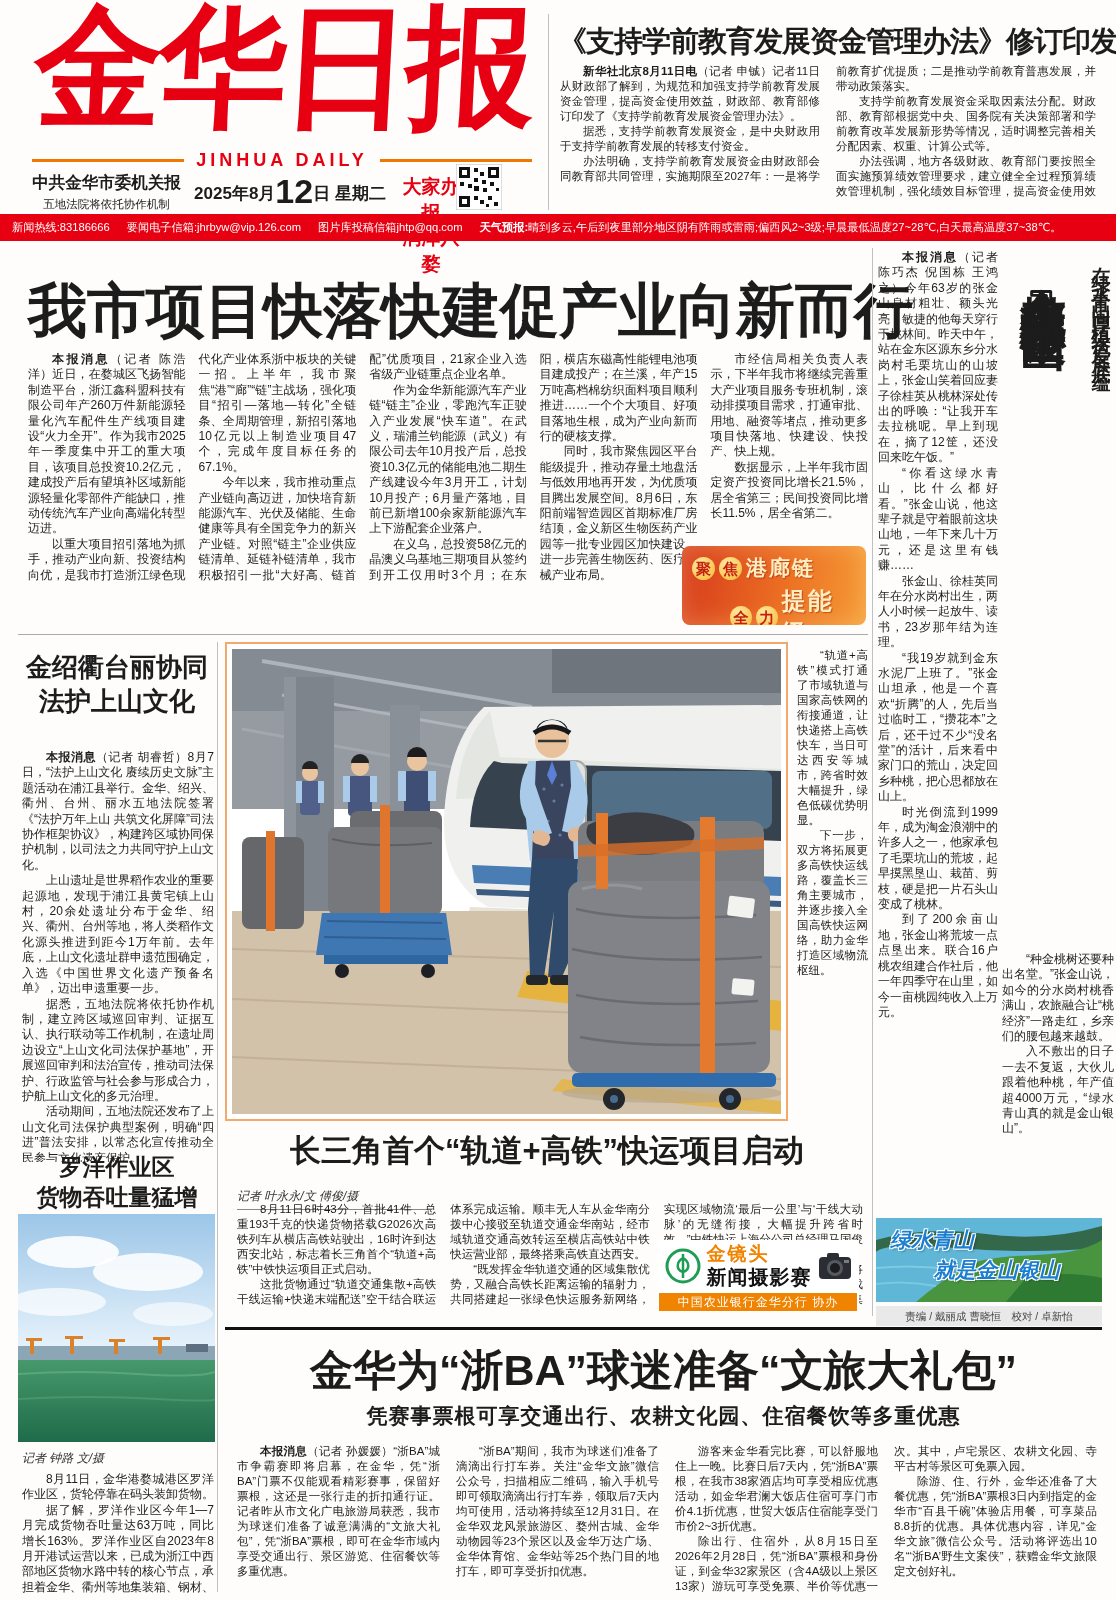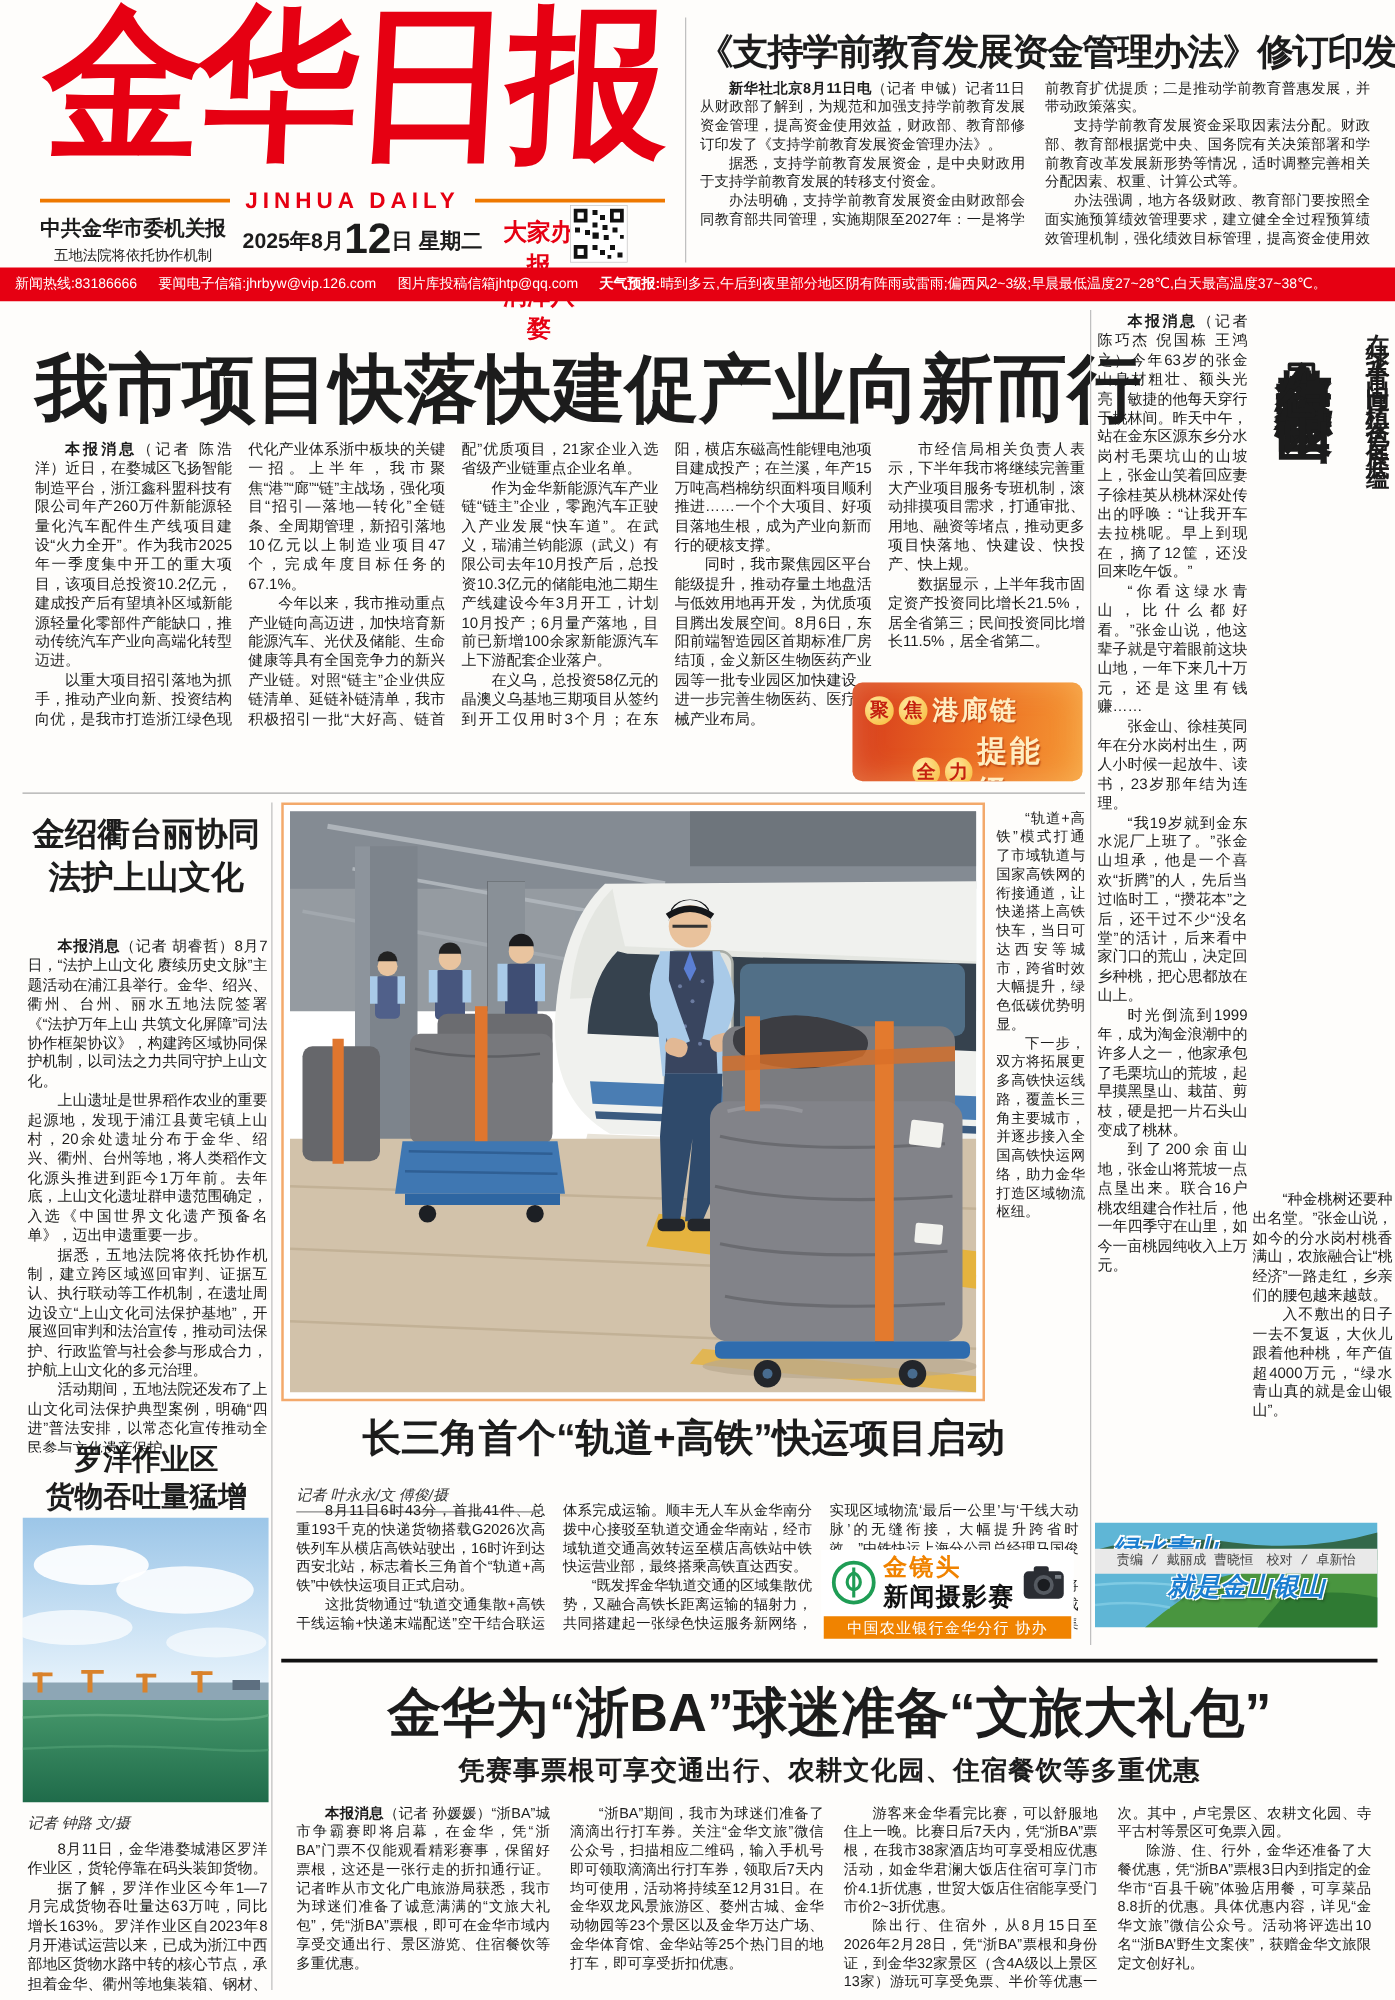--- a/index.html
+++ b/index.html
@@ -402,21 +402,21 @@
       <rect width="226" height="84" fill="#5fb6d6"></rect>
       <path d="M0,22 Q50,8 110,16 T226,8 L226,30 Q150,36 80,30 T0,34 Z" fill="#33684a"></path>
       <path d="M100,44 C140,32 190,44 226,22 L226,84 L40,84 Q70,58 100,44 Z" fill="#49953f"></path>
       <path d="M150,60 Q190,52 226,60 L226,84 L130,84 Z" fill="#2f7a33"></path>
       <path d="M0,50 Q40,46 80,52" stroke="#8ed4ea" stroke-width="2" fill="none" opacity="0.7"></path>
       <path d="M0,66 Q30,62 60,68" stroke="#8ed4ea" stroke-width="2" fill="none" opacity="0.6"></path>
     </svg>
     <div class="gtext" style="left:14px;top:10px;font-size:21px;">绿水青山</div>
     <div class="gtext" style="left:58px;top:40px;font-size:21px;">就是金山银山</div>
   </div>
-  <div class="abs credits" style="left:876px;top:1239px;width:226px;height:20px;font-family:Liberation Mono, monospace;">责编 / 戴丽成 曹晓恒　校对 / 卓新怡</div>
+  <div class="abs credits" style="left:876px;top:1306px;width:226px;height:20px;">责编 / 戴丽成 曹晓恒　校对 / 卓新怡</div>
 
   <div class="abs blackrule" style="left:225px;top:1327px;width:877px;height:3px;"></div>
   <div class="abs bhead" style="left:225px;top:1342px;width:877px;">金华为“浙BA”球迷准备“文旅大礼包”</div>
   <div class="abs bsub" style="left:225px;top:1402px;width:877px;">凭赛事票根可享交通出行、农耕文化园、住宿餐饮等多重优惠</div>
   <div class="abs body11 jtext cols4" style="left:237px;top:1444px;width:860px;height:152px;">
     <p class="p"><span class="lead">本报消息</span><span>（记者 孙媛媛）“浙BA”城市争霸赛即将启幕，在金华，凭“浙BA”门票不仅能观看精彩赛事，保留好票根，这还是一张行走的折扣通行证。记者昨从市文化广电旅游局获悉，我市为球迷们准备了诚意满满的“文旅大礼包”，凭“浙BA”票根，即可在金华市域内享受交通出行、景区游览、住宿餐饮等多重优惠。</span></p>
     <p class="p">“浙BA”期间，我市为球迷们准备了滴滴出行打车券。关注“金华文旅”微信公众号，扫描相应二维码，输入手机号即可领取滴滴出行打车券，领取后7天内均可使用，活动将持续至12月31日。在金华双龙风景旅游区、婺州古城、金华动物园等23个景区以及金华万达广场、金华体育馆、金华站等25个热门目的地打车，即可享受折扣优惠。</p>
     <p class="p">游客来金华看完比赛，可以舒服地住上一晚。比赛日后7天内，凭“浙BA”票根，在我市38家酒店均可享受相应优惠活动，如金华君澜大饭店住宿可享门市价4.1折优惠，世贸大饭店住宿能享受门市价2~3折优惠。</p>
     <p class="p">除出行、住宿外，从8月15日至2026年2月28日，凭“浙BA”票根和身份证，到金华32家景区（含4A级以上景区13家）游玩可享受免票、半价等优惠一次。其中，卢宅景区、农耕文化园、寺平古村等景区可免票入园。</p>
     <p class="p">除游、住、行外，金华还准备了大餐优惠，凭“浙BA”票根3日内到指定的金华市“百县千碗”体验店用餐，可享菜品8.8折的优惠。具体优惠内容，详见“金华文旅”微信公众号。活动将评选出10名“‘浙BA’野生文案侠”，获赠金华文旅限定文创好礼。</p>

